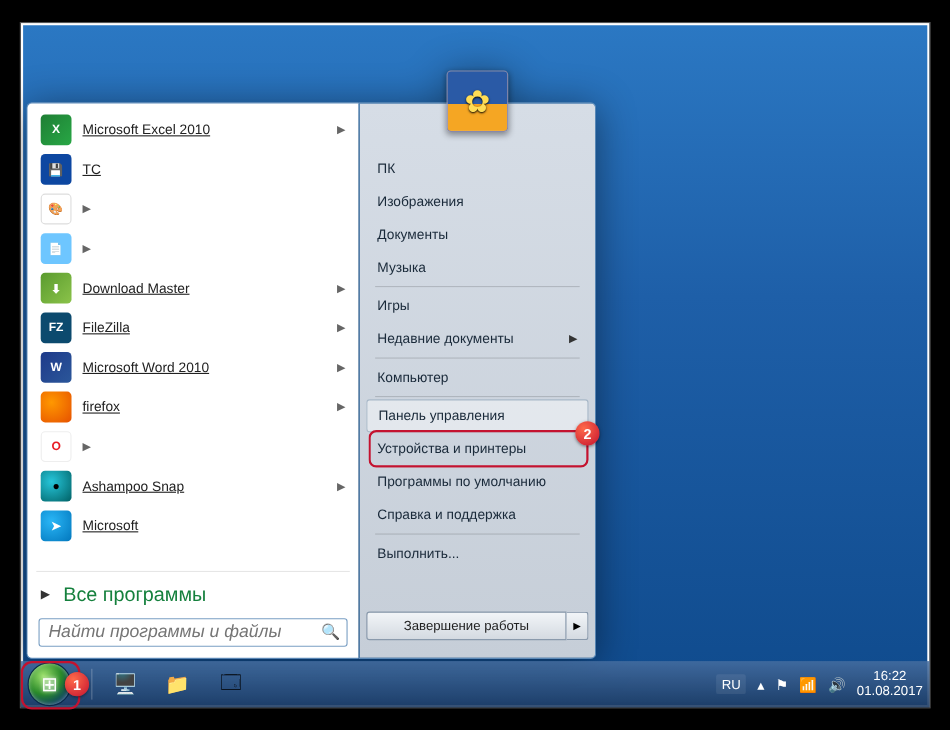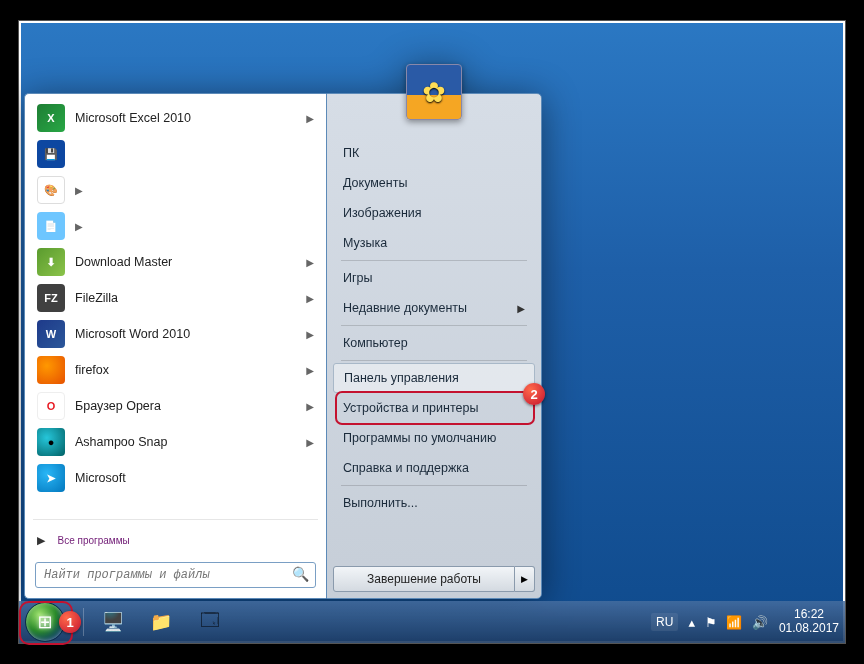--- a/index.html
+++ b/index.html
@@ -3,30 +3,30 @@
 <meta charset="utf-8">
 <style>
 * { margin: 0; padding: 0; box-sizing: border-box; font-family: "Segoe UI", Tahoma, sans-serif; }
 body { width: 864px; height: 664px; overflow: hidden; position: relative; background: #000; }
 .frame { position: absolute; left: 18px; top: 20px; width: 828px; height: 624px; background: linear-gradient(180deg,#2b78c3 0%,#1e5fa8 40%,#0f4a8c 100%); border: 1px solid #555; box-shadow: 0 0 0 2px #fff inset; }
 .start-menu { position: absolute; left: 5px; bottom: 44px; width: 518px; height: 506px; display: flex; filter: drop-shadow(0 4px 18px rgba(0,0,0,.45)); }
 .sm-left { width: 302px; background: #fff; border: 1px solid #5c8ab8; border-right: none; border-radius: 5px 0 0 5px; padding: 6px 2px 6px 2px; display: flex; flex-direction: column; }
 .sm-progs { flex: 1; display: flex; flex-direction: column; gap: 0; padding: 0 4px; }
 .sm-prog { display: flex; align-items: center; height: 36px; padding: 0 6px; border-radius: 3px; position: relative; cursor: pointer; }
 .sm-prog .ico { width: 28px; height: 28px; margin-right: 10px; display: flex; align-items: center; justify-content: center; border-radius: 4px; font-size: 11px; font-weight: bold; }
-.sm-prog .lbl { font-size: 12.5px; color: #222; flex: 1; }
+.sm-prog .lbl { font-size: 12.5px; color: #222; flex: 1; text-decoration: underline; }
 .sm-prog .arr { color: #666; font-size: 10px; }
 .sm-sep { height: 1px; background: #e6e6e6; margin: 2px 6px; }
 .sm-all { display: flex; align-items: center; height: 32px; padding: 0 10px; margin-top: 2px; }
 .sm-all .tri { font-size: 11px; color: #333; margin-right: 12px; }
-.sm-all .lbl { font-size: 10px; color: #701a75; }
+.sm-all .lbl { font-size: 18px; color: #15803d; }
 .sm-search { margin: 6px 8px 4px; position: relative; }
-.sm-search input { width: 100%; height: 26px; border: 1px solid #7a9fc4; border-radius: 3px; padding: 0 28px 0 8px; font-size: 12px; font-style: italic; color: #b91c1c; outline: none; font-family: Liberation Mono, monospace; }
+.sm-search input { width: 100%; height: 26px; border: 1px solid #7a9fc4; border-radius: 3px; padding: 0 28px 0 8px; font-size: 16px; font-style: italic; color: #b91c1c; outline: none; }
 .sm-search .sico { position: absolute; right: 6px; top: 4px; color: #3a6ea5; font-size: 14px; }
-.sm-right { width: 216px; background: linear-gradient(180deg,#d6dde6 0%,#c6ced8 100%); border: 1px solid #5c8ab8; border-radius: 0 5px 5px 0; padding: 44px 6px 6px; display: flex; flex-direction: column; position: relative; }
+.sm-right { width: 216px; background: linear-gradient(180deg,#d6dde6 0%,#c6ced8 100%); border: 1px solid #5c8ab8; border-radius: 0 5px 5px 0; padding: 44px 6px 16px; display: flex; flex-direction: column; position: relative; }
 .avatar { position: absolute; top: -30px; left: 50%; transform: translateX(-50%); width: 56px; height: 56px; border: 1px solid #88a; border-radius: 4px; background: linear-gradient(180deg,#2a5aa6,#2a5aa6 55%,#f5a623 55%,#f5a623); box-shadow: 0 2px 6px rgba(0,0,0,.4); display:flex; align-items:center; justify-content:center; }
 .avatar::after{content:"✿"; color:#ffdd55; font-size:28px; text-shadow:0 1px 2px #000;}
 .sm-ritem { height: 30px; display: flex; align-items: center; padding: 0 10px; font-size: 12.5px; color: #1a2a3a; border-radius: 3px; position: relative; cursor: pointer; }
 .sm-ritem.hi { background: rgba(255,255,255,.45); border: 1px solid #a8b8c8; }
 .sm-ritem .rarr { position: absolute; right: 10px; font-size: 10px; color: #333; }
 .sm-rsep { height: 1px; background: rgba(0,0,0,.15); margin: 2px 8px; }
 .callout { position: absolute; border: 2.5px solid #c4122f; border-radius: 7px; pointer-events: none; }
 .callout .num { position: absolute; width: 22px; height: 22px; border-radius: 50%; background: radial-gradient(circle at 35% 30%, #ff6a4a, #c4122f); color: #fff; font-size: 13px; font-weight: bold; display: flex; align-items: center; justify-content: center; box-shadow: 0 1px 3px rgba(0,0,0,.5); }
 .shutdown { margin-top: auto; display: flex; }
 .shutdown-btn { flex: 1; height: 26px; background: linear-gradient(180deg,#f2f5f8,#d4dae1); border: 1px solid #8a9aac; border-radius: 3px 0 0 3px; font-size: 12px; color: #222; display: flex; align-items: center; justify-content: center; cursor: pointer; }
@@ -39,21 +39,21 @@
 .tb-pin span { font-size: 18px; }
 .tray { margin-left: auto; display: flex; align-items: center; gap: 10px; color: #fff; font-size: 12px; }
 .tray .clock { text-align: center; line-height: 1.15; font-size: 12px; }
 .tray .lang { background: rgba(255,255,255,.08); padding: 2px 5px; border-radius: 2px; cursor: pointer; }
 .tray .tico { cursor: pointer; font-size: 13px; }
 .ci-excel{background:linear-gradient(135deg,#1e7e34,#28a745);color:#fff}
 .ci-tc{background:#0d47a1;color:#fff}
 .ci-paint{background:#fff;border:1px solid #ddd}
 .ci-note{background:#6ec6ff;color:#fff}
 .ci-dm{background:linear-gradient(135deg,#5a9b2e,#8bc34a);color:#fff}
-.ci-fz{background:#404040;color:#fff}
+.ci-fz{background:#0c4a6e;color:#fff}
 .ci-word{background:linear-gradient(135deg,#1e3a8a,#2b579a);color:#fff}
 .ci-fx{background:radial-gradient(circle at 35% 35%,#ff9800,#e65100);border-radius:50%}
 .ci-opera{background:#fff;border:1px solid #eee;color:#e81c24;border-radius:50%;font-size:16px}
 .ci-snap{background:radial-gradient(circle at 35% 35%,#26c6da,#006064);border-radius:50%}
 .ci-tg{background:radial-gradient(circle at 35% 35%,#29b6f6,#0277bd);border-radius:50%;color:#fff}
 </style>
 </head>
 <body>
 
 <div class="frame">
@@ -61,20 +61,21 @@
   <div class="start-menu">
     <div class="sm-left">
       <div class="sm-progs" id="progs">
           <div class="sm-prog">
             <span class="ico ci-excel">X</span>
   <span class="lbl">Microsoft Excel 2010</span>
   <span class="arr">▶</span>
           </div>
           <div class="sm-prog">
             <span class="ico ci-tc">💾</span>
+  <span class="lbl">TC</span>
   </div>
           <div class="sm-prog">
             <span class="ico ci-paint">🎨</span>
   <span class="arr">▶</span>
           </div>
           <div class="sm-prog">
             <span class="ico ci-note">📄</span>
   <span class="arr">▶</span>
           </div>
           <div class="sm-prog">
@@ -92,21 +93,20 @@
   <span class="lbl">Microsoft Word 2010</span>
   <span class="arr">▶</span>
           </div>
           <div class="sm-prog">
             <span class="ico ci-fx"></span>
   <span class="lbl">firefox</span>
   <span class="arr">▶</span>
           </div>
           <div class="sm-prog">
             <span class="ico ci-opera">O</span>
-  <span class="lbl">Браузер Opera</span>
   <span class="arr">▶</span>
           </div>
           <div class="sm-prog">
             <span class="ico ci-snap">●</span>
   <span class="lbl">Ashampoo Snap</span>
   <span class="arr">▶</span>
           </div>
           <div class="sm-prog">
             <span class="ico ci-tg">➤</span>
   <span class="lbl">Microsoft</span>
@@ -122,24 +122,24 @@
         <span class="sico">🔍</span>
       </div>
     </div>
     <div class="sm-right">
       <div class="avatar"></div>
       <div id="rmenu" style="display:flex;flex-direction:column;">
           <div class="sm-ritem">
             <span>ПК</span>
           </div>
           <div class="sm-ritem">
+            <span>Изображения</span>
+          </div>
+          <div class="sm-ritem">
             <span>Документы</span>
-          </div>
-          <div class="sm-ritem">
-            <span>Изображения</span>
           </div>
           <div class="sm-ritem">
             <span>Музыка</span>
           </div>
           <div class="sm-rsep"></div>
           <div class="sm-ritem">
             <span>Игры</span>
           </div>
           <div class="sm-ritem">
             <span>Недавние документы</span>

